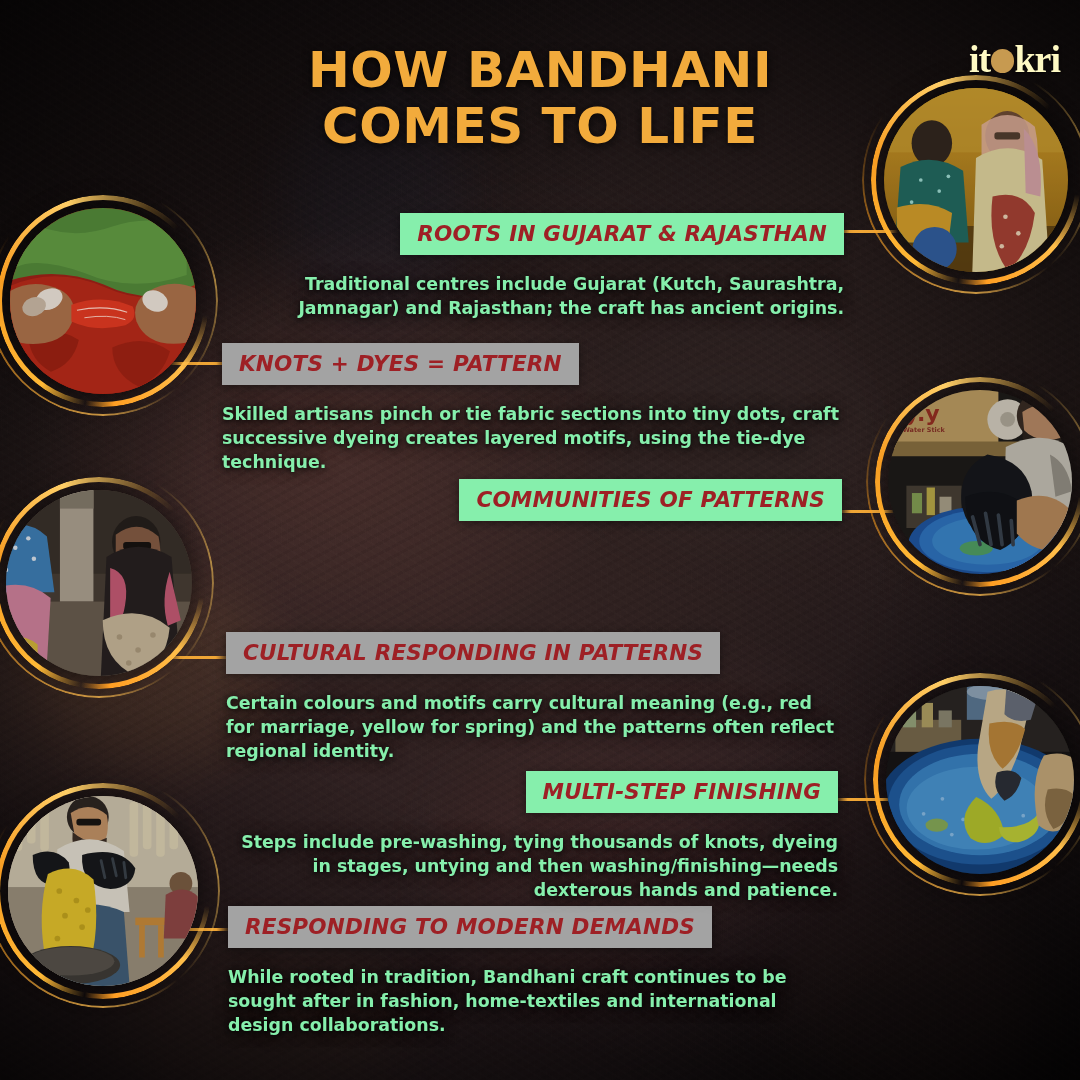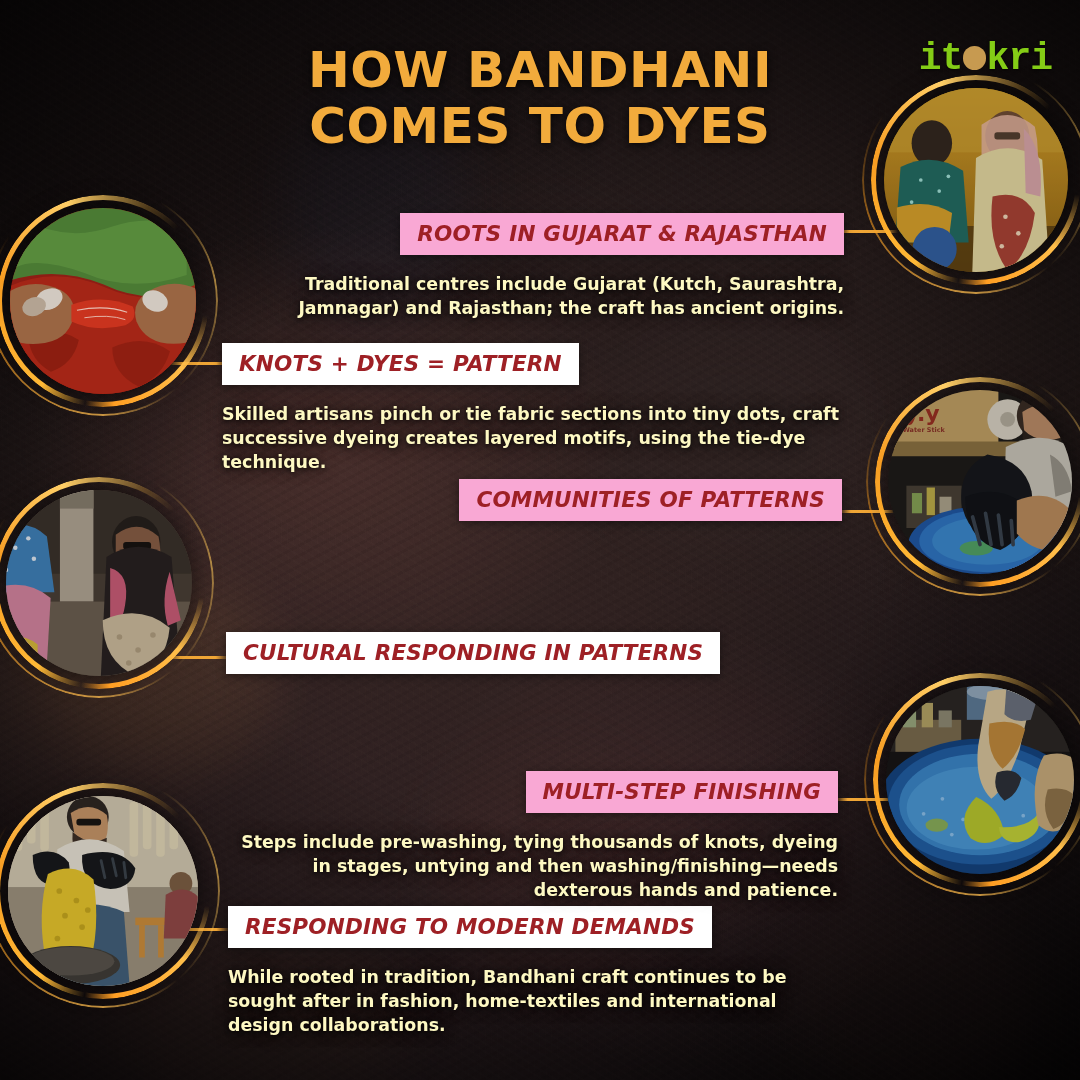--- a/index.html
+++ b/index.html
@@ -55,24 +55,24 @@
   .b4 { left: 72%; top: 84%; width: 260px; height: 200px; background: rgba(120,72,60,.28); }
   .b5 { left: 10%; top: 86%; width: 300px; height: 180px; background: rgba(150,110,60,.22); }
   .b6 { left: 40%; top: 70%; width: 240px; height: 250px; background: rgba(96,52,48,.30); }
   .bg-vignette {
     background: radial-gradient(ellipse 78% 70% at 50% 48%, rgba(0,0,0,0) 40%, rgba(0,0,0,.55) 78%, rgba(0,0,0,.82) 100%);
   }
   .bg-darken { background: rgba(10,7,8,.34); }
 
   
   #logo {
-    position: absolute; top: 40px; right: 28px;
-    font-family: Liberation Mono, monospace;
+    position: absolute; top: 40px; right: 20px;
+    font-family: Liberation Serif, serif;
     font-size: 38px; font-weight: 700; letter-spacing: -1px;
-    color: #84cc16;
+    color: #fef9c3;
     line-height: 1;
     z-index: 30;
     text-shadow: 0 1px 3px rgba(0,0,0,.7);
   }
   #logo .dot-o {
     display: inline-block; width: .62em; height: .62em;
     border-radius: 50%;
     background: #c79a50;
     margin: 0 .01em; vertical-align: baseline;
     position: relative; top: .02em;
@@ -157,30 +157,30 @@
     display: inline-block;
     font-family: "DejaVu Sans", sans-serif;
     font-weight: 700;
     font-style: italic;
     font-size: 21.5px;
     letter-spacing: .2px;
     padding: 8px 17px 9px;
     white-space: nowrap;
     box-shadow: 0 2px 9px rgba(0,0,0,.45);
   }
-  .heading.cream { background: #f9a8d4; color: #9e2025; }
-  .heading.amber { background: #ffffff; color: #9e2025; }
+  .heading.cream { background: #86efac; color: #9e2025; }
+  .heading.amber { background: #a3a3a3; color: #9e2025; }
 
   .body-text {
     margin-top: 17px;
     font-family: "DejaVu Sans", sans-serif;
     font-weight: 700;
     font-size: 17.4px;
     line-height: 1.38;
-    color: #fef9c3;
+    color: #86efac;
     text-shadow: 0 1px 5px rgba(0,0,0,.85), 0 0 16px rgba(0,0,0,.6);
   }
 
   .align-right { text-align: right; }
   .align-left  { text-align: left;  }
 </style>
 </head>
 <body>
 
 <div id="poster">
@@ -198,21 +198,21 @@
   <div class="bg-layer bg-fabric"></div>
   <div class="bg-layer bg-darken"></div>
   <div class="bg-layer bg-vignette"></div>
 
   <div id="logo">
     <span>it</span><span class="dot-o"></span><span>kri</span>
   </div>
 
   <h1 id="title">
     <span>HOW BANDHANI</span>
-    <span class="l2">COMES TO DYES</span>
+    <span class="l2">COMES TO LIFE</span>
   </h1>
 
   <div class="conn" style="left:836px; top:230px; width:62px;"></div>
   <div class="conn" style="left:168px; top:362px; width:62px;"></div>
   <div class="conn" style="left:838px; top:510px; width:58px;"></div>
   <div class="conn" style="left:166px; top:656px; width:64px;"></div>
   <div class="conn" style="left:834px; top:798px; width:62px;"></div>
   <div class="conn" style="left:168px; top:928px; width:62px;"></div>
 
   <div class="photo-wrap" style="left:884px; top:88px; width:184px; height:184px;">
@@ -460,20 +460,21 @@
     <div class="heading amber">KNOTS + DYES = PATTERN</div>
     <p class="body-text">Skilled artisans pinch or tie fabric sections into tiny dots, craft successive dyeing creates layered motifs, using the tie-dye technique.</p>
   </div>
 
   <div class="block align-right" style="left:238px; top:479px; width:604px;">
     <div class="heading cream">COMMUNITIES OF PATTERNS</div>
   </div>
 
   <div class="block align-left" style="left:226px; top:632px; width:620px;">
     <div class="heading amber">CULTURAL RESPONDING IN PATTERNS</div>
+    <p class="body-text">Certain colours and motifs carry cultural meaning (e.g., red for marriage, yellow for spring) and the patterns often reflect regional identity.</p>
   </div>
 
   <div class="block align-left" style="left:228px; top:906px; width:620px;">
     <div class="heading amber">RESPONDING TO MODERN DEMANDS</div>
     <p class="body-text">While rooted in tradition, Bandhani craft continues to be sought after in fashion, home-textiles and international design collaborations.</p>
   </div>
 
   <div class="block align-right" style="left:236px; top:771px; width:602px;">
     <div class="heading cream">MULTI-STEP FINISHING</div>
     <p class="body-text">Steps include pre-washing, tying thousands of knots, dyeing in stages, untying and then washing/finishing—needs dexterous hands and patience.</p>

